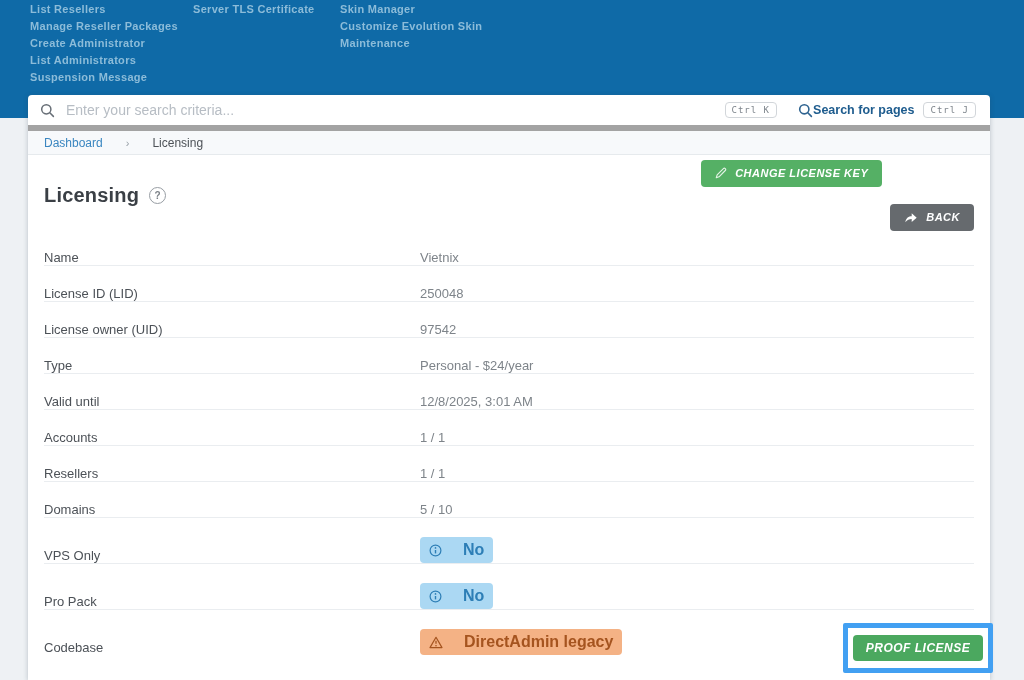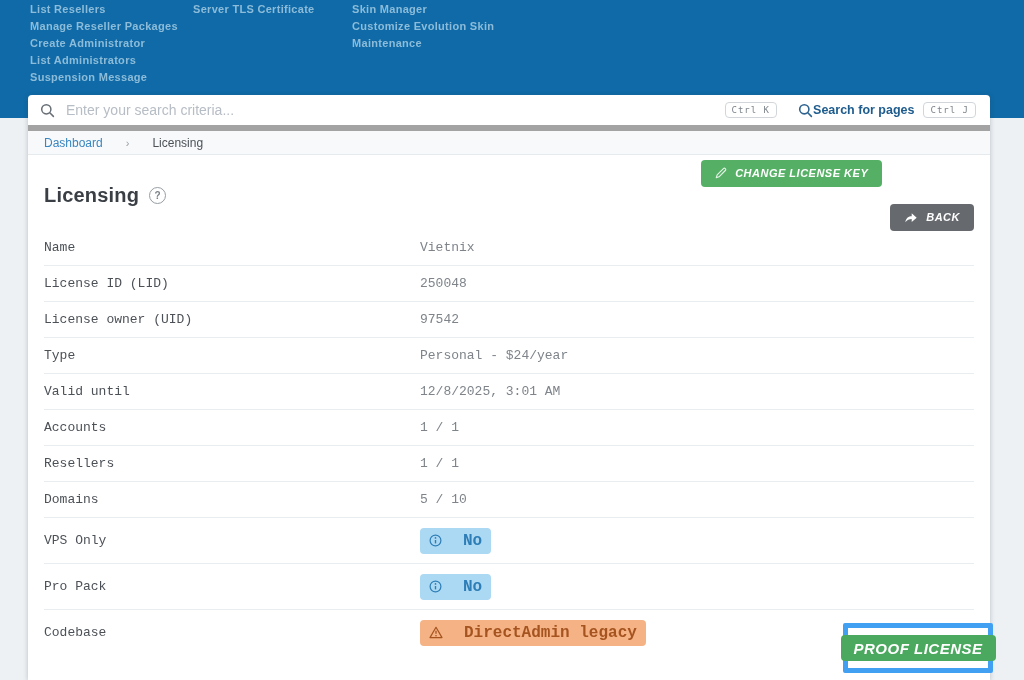--- a/index.html
+++ b/index.html
@@ -7,21 +7,21 @@
     width:1024px; height:680px; position:relative; overflow:hidden;
     background:#eef1f4;
     font-family:"Liberation Sans","DejaVu Sans",sans-serif;
   }
 
   
   .header { position:absolute; top:0; left:0; width:1024px; height:118px; background:#0f6aa7; }
   .menu-col { position:absolute; display:flex; flex-direction:column; }
   .menu-col.col1 { left:30px;  top:1px; }
   .menu-col.col2 { left:193px; top:1px; }
-  .menu-col.col3 { left:352px; top:1px; }
+  .menu-col.col3 { left:340px; top:1px; }
   .menu-item {
     height:17px; line-height:17px; font-size:11px; font-weight:600;
     color:#8cbcd9; letter-spacing:.3px; white-space:nowrap; cursor:pointer;
   }
 
   
   .panel {
     position:absolute; left:28px; top:95px; width:962px; height:585px;
     background:#fff; border-radius:4px 4px 0 0;
     box-shadow:0 1px 5px rgba(40,60,80,.28);
@@ -68,40 +68,40 @@
   .btn {
     height:27px; border:none; border-radius:4px; padding:0 14px;
     color:#fff; font-family:inherit; font-size:11px; font-weight:700; letter-spacing:.5px;
     display:inline-flex; align-items:center; gap:8px; cursor:pointer; white-space:nowrap;font-style:italic;
   }
   .btn-green { background:#55b065; }
   .btn-gray  { background:#666a6e;margin-top:44px; }
 
   
   .table { margin-top:21px; }
-  .trow { display:flex; align-items:center; height:35px; border-bottom:1px solid #eaedf0; font-size:13px;font-family:Liberation Mono, monospace; }
+  .trow { display:flex; align-items:flex-end; height:35px; border-bottom:1px solid #eaedf0; font-size:13px; }
   .trow.badge-row { height:45px; }
   .trow.last { border-bottom:none; }
   .tlabel { width:376px; flex-shrink:0; color:#4c5157; }
   .tvalue { color:#7e848a; }
 
   .badge {
     display:inline-flex; align-items:center; gap:21px;
     padding:4px 9px; border-radius:4px; font-size:16px; font-weight:600;
   }
   .badge-info { background:#abd8f3; color:#2d7eb6; }
   .badge-warn { background:#f4b285; color:#a5541f; }
 
   
   .annotation-box {
     position:absolute; top:528px; right:-3px; width:150px; height:50px;
     box-sizing:border-box; border:5px solid #42a0f2; border-radius:2px;
     background:#fff; display:flex; align-items:center; justify-content:center;
   }
-  .btn-proof { background:#4ba85f; height:26px; font-size:15px; padding:0 13px; gap:0; }
+  .btn-proof { background:#4ba85f; height:26px; font-size:12px; padding:0 13px; gap:0; }
 </style>
 </head>
 <body>
 
 <nav class="header">
   <div class="menu-col col1">
     <span class="menu-item">List Resellers</span>
     <span class="menu-item">Manage Reseller Packages</span>
     <span class="menu-item">Create Administrator</span>
     <span class="menu-item">List Administrators</span>

